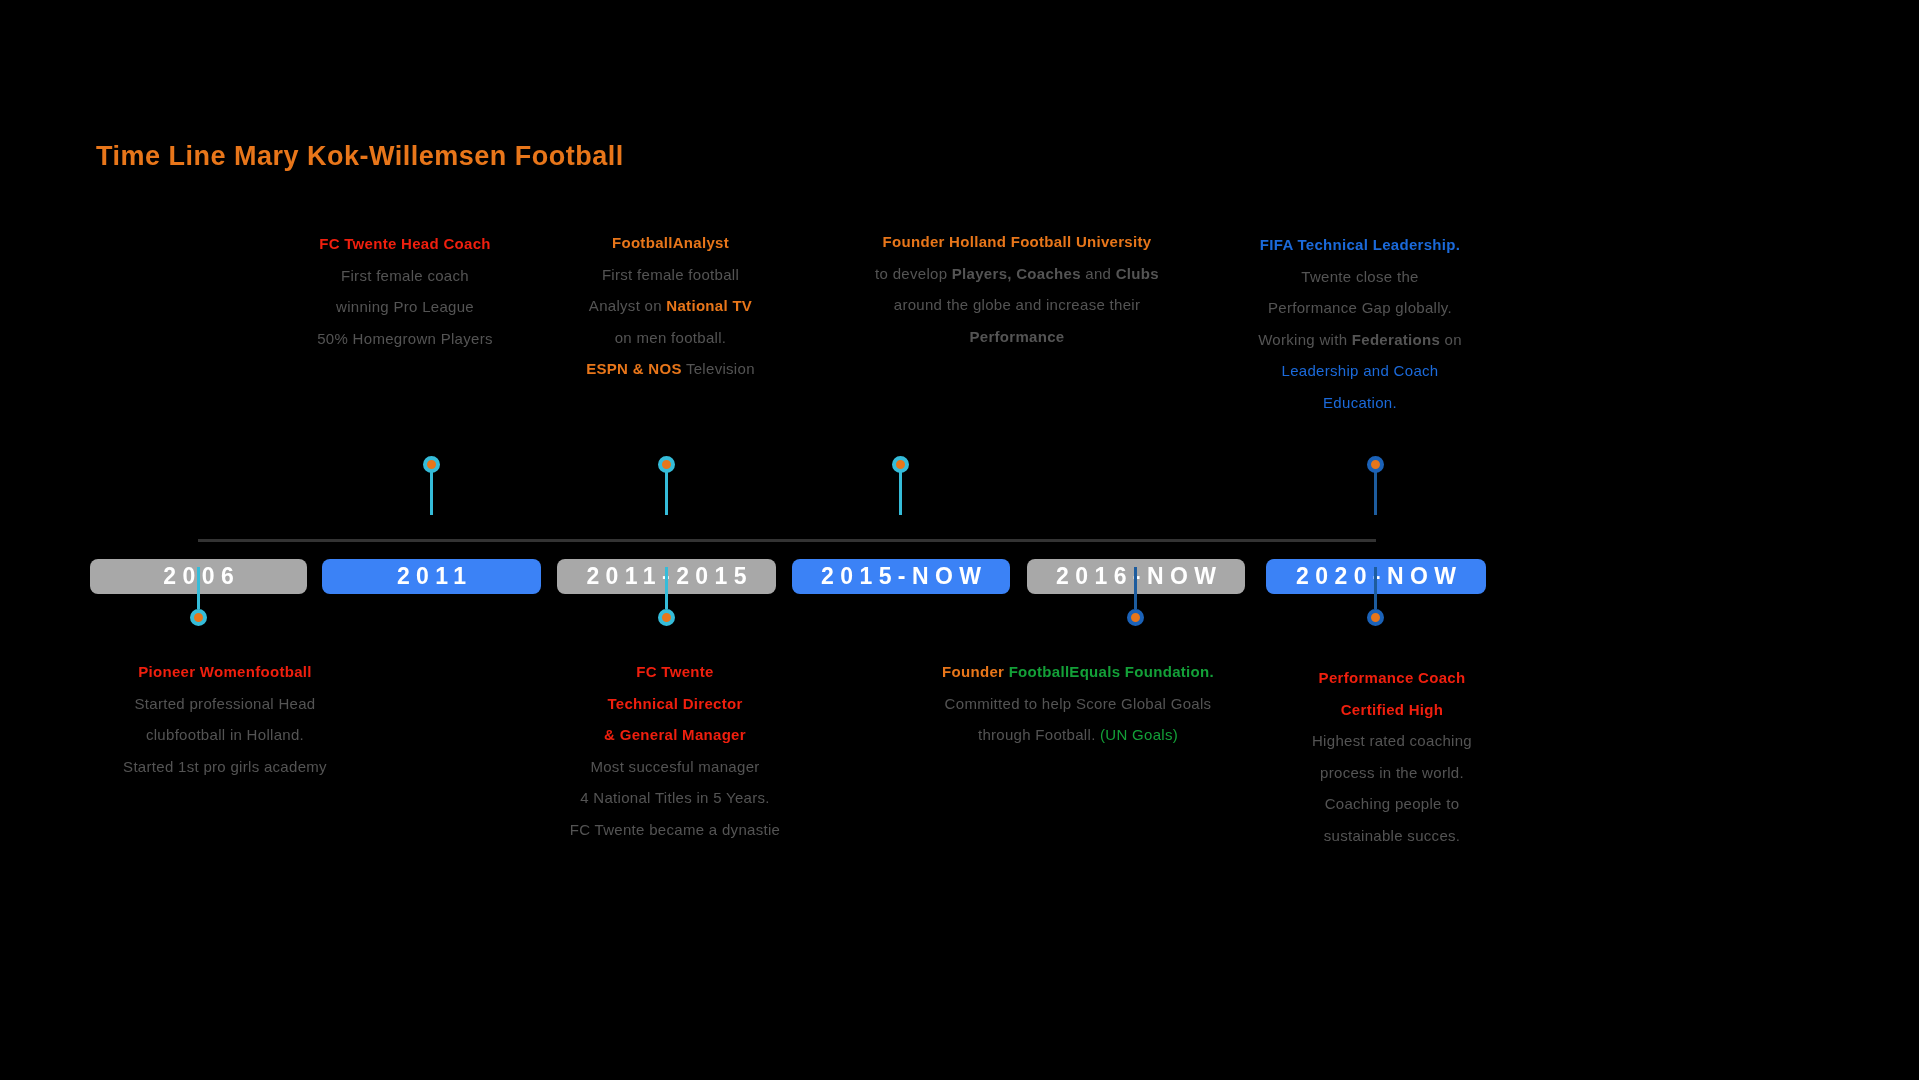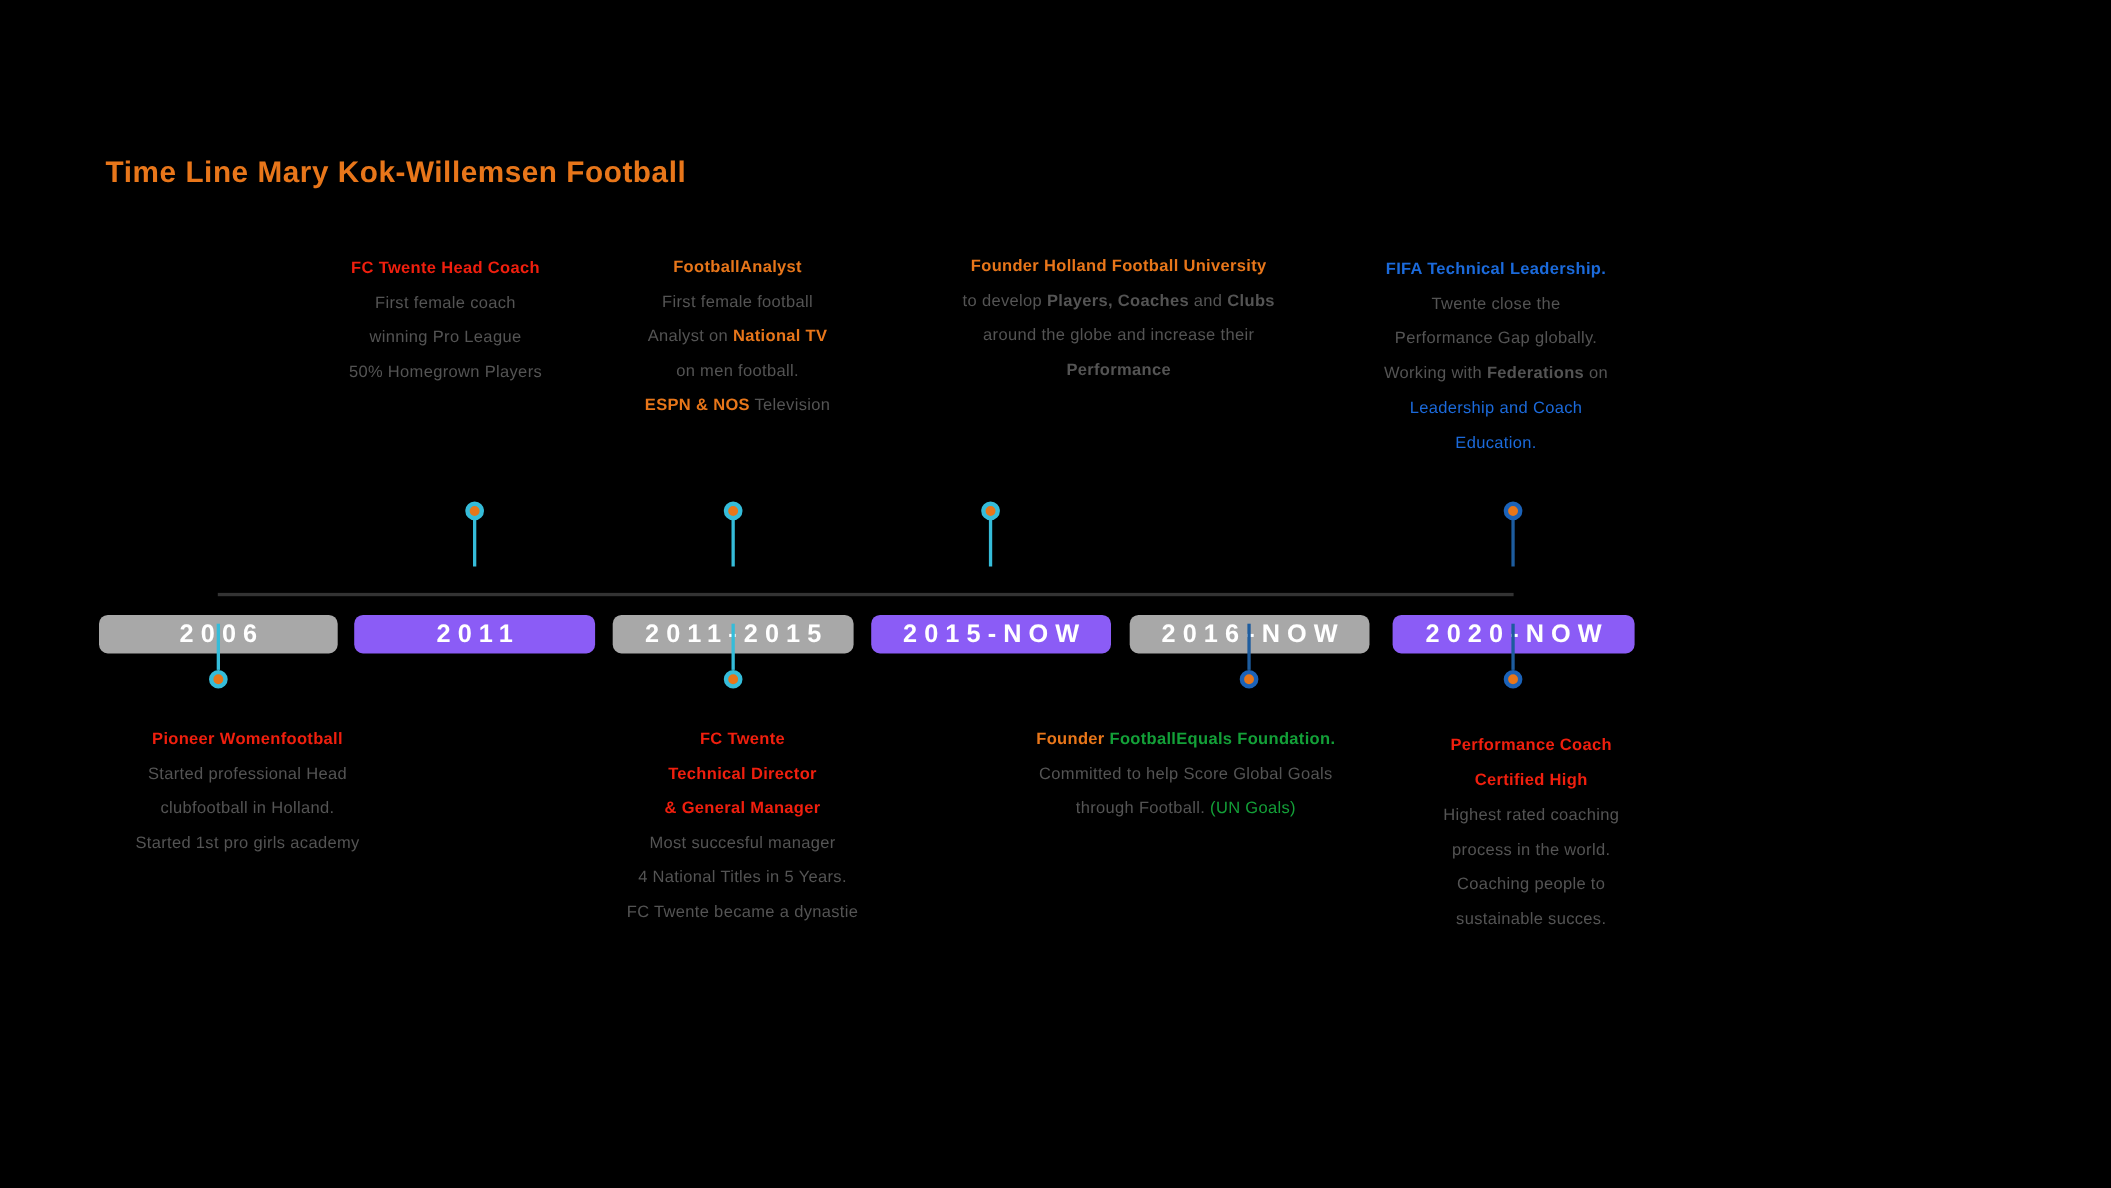--- a/index.html
+++ b/index.html
@@ -30,21 +30,21 @@
     top:515px;height:35px;
     border-radius:8px;
     display:flex;align-items:center;justify-content:center;
     color:#FFFFFF;
     font-size:23px;font-weight:700;
     letter-spacing:0.28em;
     text-indent:0.28em;
     margin-top:44px;
   }
   .box-gray{background:#A8A8A8;}
-  .box-orange{background:#8b5cf6;}
+  .box-orange{background:#3b82f6;}
   .vline{position:absolute;width:3px;}
   .line-cyan{background:#35BCD9;}
   .line-blue{background:#1D5C9E;}
   .dot{
     position:absolute;
     width:9px;height:9px;
     border-radius:50%;
     background:#E8761A;
   }
   .ring-cyan{border:4px solid #35BCD9;}

